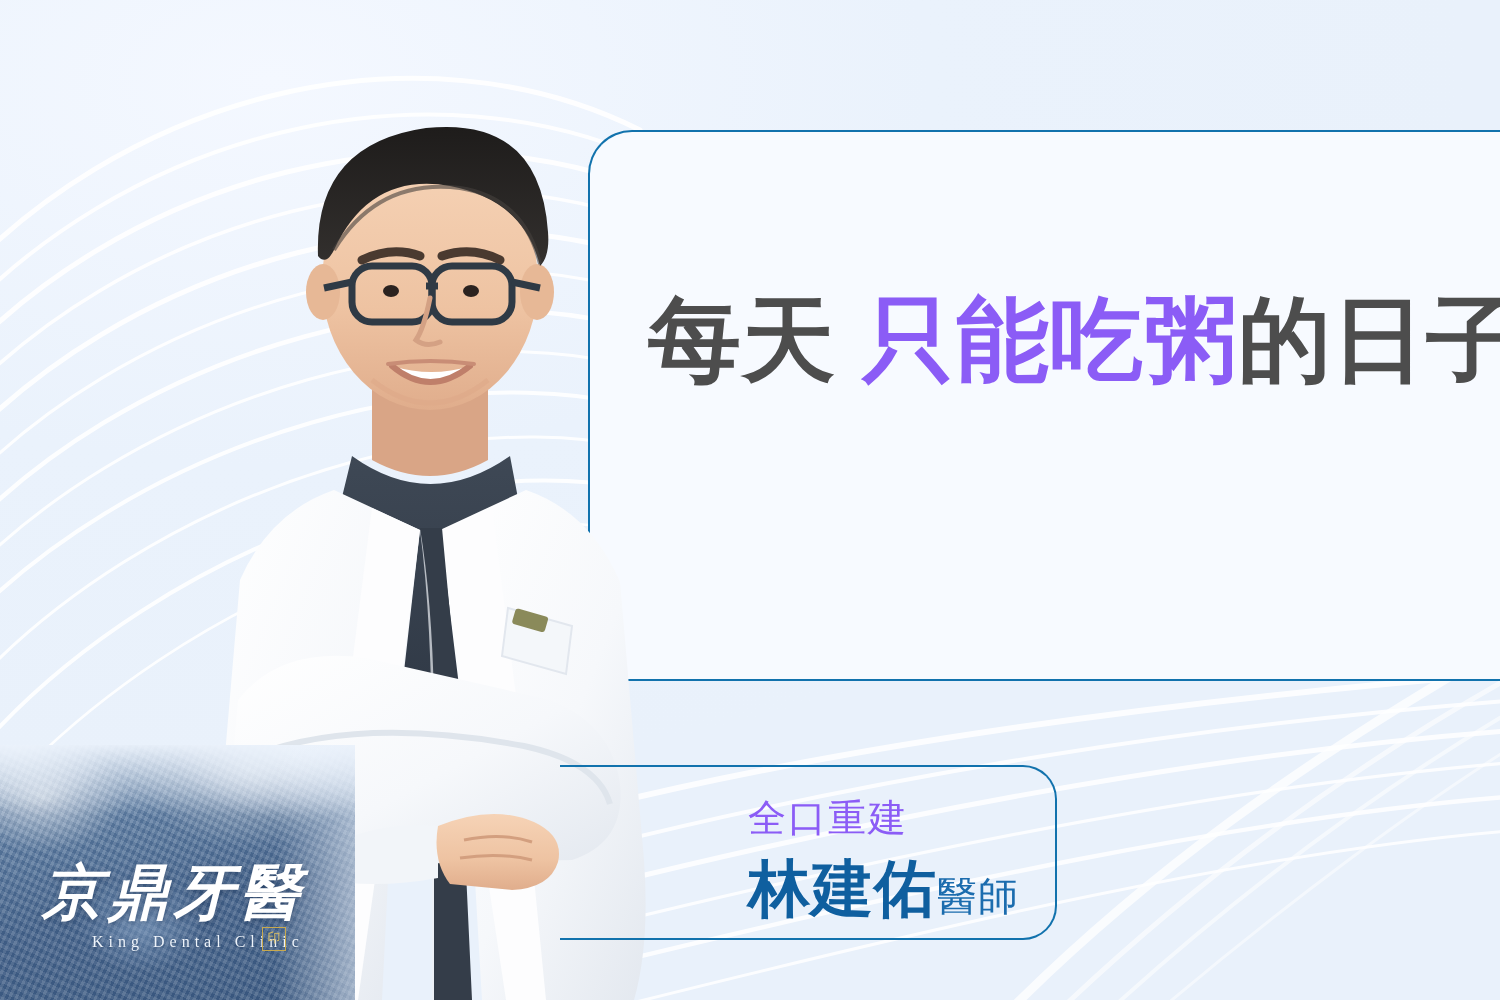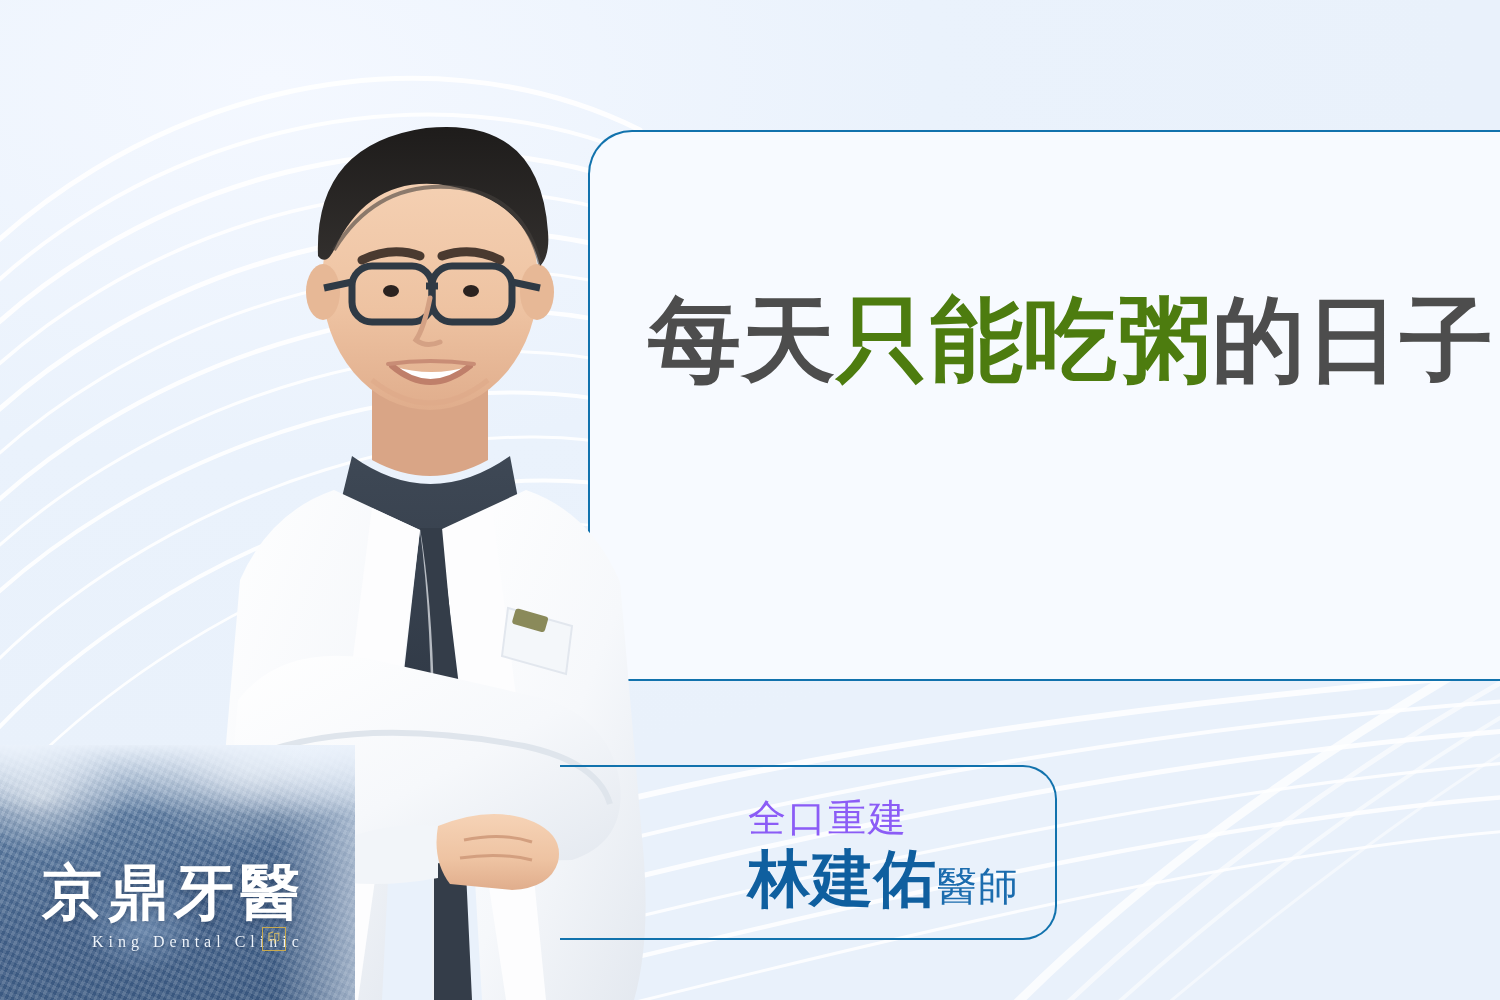--- a/index.html
+++ b/index.html
@@ -64,21 +64,21 @@
     top: 286px;
     width: 820px;
     color: #4d4d4d;
     font-size: 93px;
     font-weight: 700;
     line-height: 1.18;
     letter-spacing: 1px;
     white-space: nowrap;
   }
   .headline .hl-line { display: block; }
-  .headline .hl-accent { color: #4d7c0f; }
+  .headline .hl-accent { color: #8b5cf6; margin-left: 26px; }
 
   
   .name-card {
     position: absolute;
     left: 560px;
     top: 765px;
     width: 497px;
     height: 175px;
     border: 2px solid #1172ad;
     border-left: none;
@@ -94,21 +94,21 @@
     color: #1565a5;
   }
   .nc-specialty {
     font-size: 38px;
     font-weight: 500;
     letter-spacing: 2px;
     line-height: 1.1;
     color: #8b5cf6;
   }
   .nc-nameline {
-    margin-top: 6px;
+    margin-top: 16px;
     line-height: 1.05;
     white-space: nowrap;
   }
   .nc-name {
     font-size: 62px;
     font-weight: 700;
     letter-spacing: 1px;
     color: #0f5f9f;
   }
   .nc-title {
@@ -161,20 +161,21 @@
   }
   .logo-mark {
     position: absolute;
     left: 42px;
     top: 108px;
     color: #ffffff;
     font-family: "Liberation Serif", "DejaVu Serif", serif;
     font-size: 60px;
     font-weight: 700;
     letter-spacing: 6px;
+    font-style: italic;
     text-shadow: 0 2px 6px rgba(20,40,70,.45);
     white-space: nowrap;
   }
   .logo-sub {
     position: absolute;
     left: 92px;
     top: 188px;
     color: #eef4fb;
     font-family: "Liberation Serif", "DejaVu Serif", serif;
     font-size: 16px;

